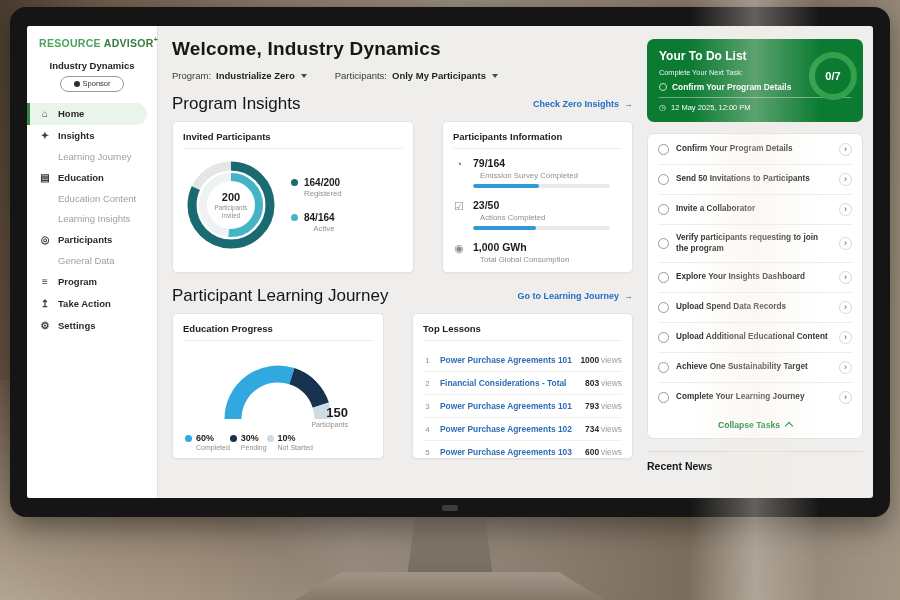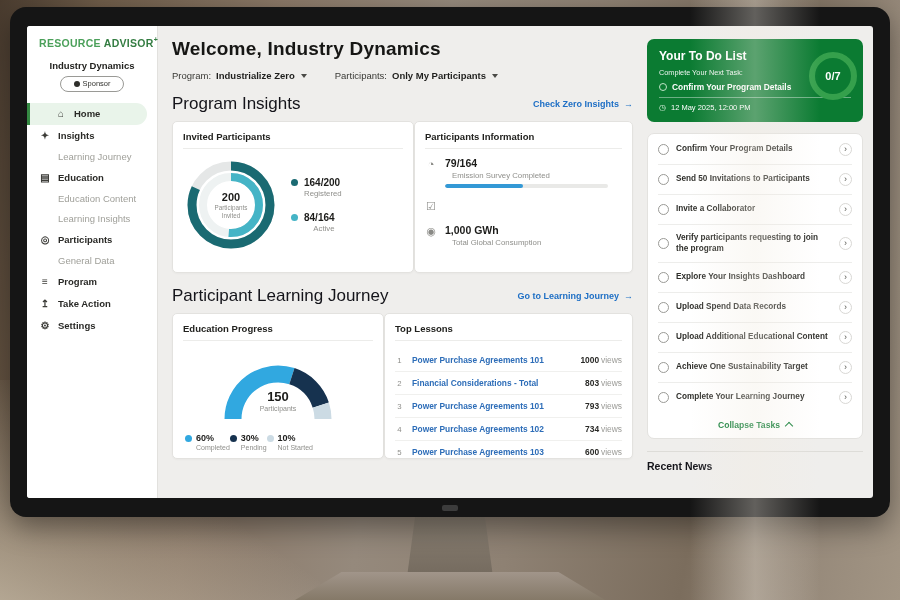--- a/index.html
+++ b/index.html
@@ -29,21 +29,21 @@
   .brand-res{color:#4ba05a;}
   .brand-adv{color:#347d42;}
   .brand-plus{color:#347d42;font-size:7px;}
   .org{text-align:center;margin-top:11px;font-size:9.5px;font-weight:bold;color:#22221f;}
   .sponsor{margin:5px auto 11px;width:62px;border:1px solid #9a9a96;border-radius:10px;font-size:7.5px;
     display:flex;align-items:center;justify-content:center;gap:3px;padding:2.5px 0;color:#33332f;}
   .sponsor-dot{width:6px;height:6px;border-radius:50%;background:#2e2e2a;display:inline-block;}
   .nav-item{display:flex;align-items:center;gap:7px;padding:5.5px 12px;font-size:9.5px;color:#2a2a27;
     font-weight:bold;cursor:pointer;}
   .nav-item.sub{padding:4.5px 12px 4.5px 31px;color:#a0a09a;font-weight:normal;}
-  .nav-item.active{background:#e9f4ea;border-left:3px solid #358a43;padding-left:25px;margin-right:10px;
+  .nav-item.active{background:#e9f4ea;border-left:3px solid #358a43;padding-left:9px;margin-right:10px;
     border-radius:0 13px 13px 0;}
   .ic{display:inline-flex;width:12px;justify-content:center;font-size:10px;color:#3c3c38;flex:none;}
   .ic-home::before{content:"\2302";}
   .ic-insights::before{content:"\2726";}
   .ic-education::before{content:"\25A4";}
   .ic-participants::before{content:"\25CE";}
   .ic-program::before{content:"\2261";}
   .ic-take-action::before{content:"\21A5";}
   .ic-settings::before{content:"\2699";}
   
@@ -51,21 +51,21 @@
   .welcome{font-size:19px;font-weight:bold;color:#161614;letter-spacing:.2px;}
   .filters{display:flex;gap:28px;margin-top:10px;align-items:center;font-size:9.5px;color:#3a3a36;}
   .filter{display:flex;align-items:center;cursor:pointer;}
   .filter-value{font-weight:bold;margin-left:5px;color:#1f1f1d;}
   .caret-down{width:0;height:0;border:3.5px solid transparent;border-top:4.5px solid #4a4a46;
     margin-left:6px;margin-top:3px;display:inline-block;}
   .section-row{display:flex;justify-content:space-between;align-items:center;margin-top:13px;margin-bottom:7px;}
   .section-title{font-size:17px;font-weight:normal;color:#14141a;}
   .section-link{font-size:9px;font-weight:bold;color:#1e6fc5;cursor:pointer;}
   .section-link::after{content:"\2192";margin-left:5px;}
-  .cards-row{display:flex;gap:0;}
+  .cards-row{display:flex;gap:28px;}
   .card{background:#fff;border:1px solid #e3e2df;border-radius:5px;padding:9px 10px;
     box-sizing:border-box;box-shadow:0 1px 2px rgba(0,0,0,.03);}
   .card-title{font-size:9.5px;font-weight:bold;color:#22221f;padding-bottom:6px;
     border-bottom:1px solid #ececea;margin-bottom:8px;}
   .card-invited{width:242px;height:152px;}
   .card-info{flex:1;height:152px;}
   .card-education{width:212px;height:146px;}
   .card-lessons{flex:1;height:146px;}
   
   .invited-body{display:flex;align-items:center;gap:12px;}
@@ -85,21 +85,21 @@
   .ic-meter::before{content:"\25D4";}
   .ic-checklist::before{content:"\2611";}
   .ic-pin::before{content:"\25C9";}
   .info-col{flex:1;min-width:0;}
   .info-value{font-size:10.5px;font-weight:bold;color:#1c1c1a;}
   .info-label{font-size:7.8px;color:#8f8f8b;margin:2px 0 4px;padding-left:7px;}
   .bar{height:4px;background:#e9e9e7;border-radius:2px;overflow:hidden;width:92%;}
   .bar-fill{display:block;height:100%;background:#3399d6;border-radius:2px;}
   
   .gauge-wrap{position:relative;width:140px;height:80px;margin:2px auto 4px;}
-  .gauge-center{position:absolute;left:0;right:0;top:40px;text-align:center;}
+  .gauge-center{position:absolute;left:0;right:0;top:56px;text-align:right;}
   .gauge-center .val{font-size:13px;font-weight:bold;color:#1c1c1a;}
   .gauge-center .lab{font-size:7px;color:#8f8f8b;margin-top:1px;}
   .gauge-legend{display:flex;justify-content:flex-start;padding:0 2px;}
   .gl-item{display:flex;gap:4px;align-items:flex-start;}
   .gl-val{font-size:9px;font-weight:bold;color:#1c1c1a;}
   .gl-lab{font-size:7px;color:#8f8f8b;margin-top:1px;}
   
   .lesson-row{display:flex;align-items:center;height:22px;border-bottom:1px solid #f0f0ee;gap:8px;}
   .lesson-row:last-child{border-bottom:none;}
   .lesson-rank{width:9px;font-size:7.8px;color:#8f8f8b;text-align:center;}
@@ -261,20 +261,27 @@
               <div class="info-col">
                 <div class="info-value">79/164</div>
                 <div class="info-label">Emission Survey Completed</div>
                 <div class="bar">
                     <span class="bar-fill" style="width: 48%;"></span>
                   </div>
               </div>
             </div>
             <div class="info-row">
               <span class="ic info-ic ic-checklist"></span>
+              <div class="info-col">
+                <div class="info-value">23/50</div>
+                <div class="info-label">Actions Completed</div>
+                <div class="bar">
+                    <span class="bar-fill" style="width: 46%;"></span>
+                  </div>
+              </div>
             </div>
             <div class="info-row">
               <span class="ic info-ic ic-pin"></span>
               <div class="info-col">
                 <div class="info-value">1,000 GWh</div>
                 <div class="info-label">Total Global Consumption</div>
               </div>
             </div>
           </div>
         </div>

